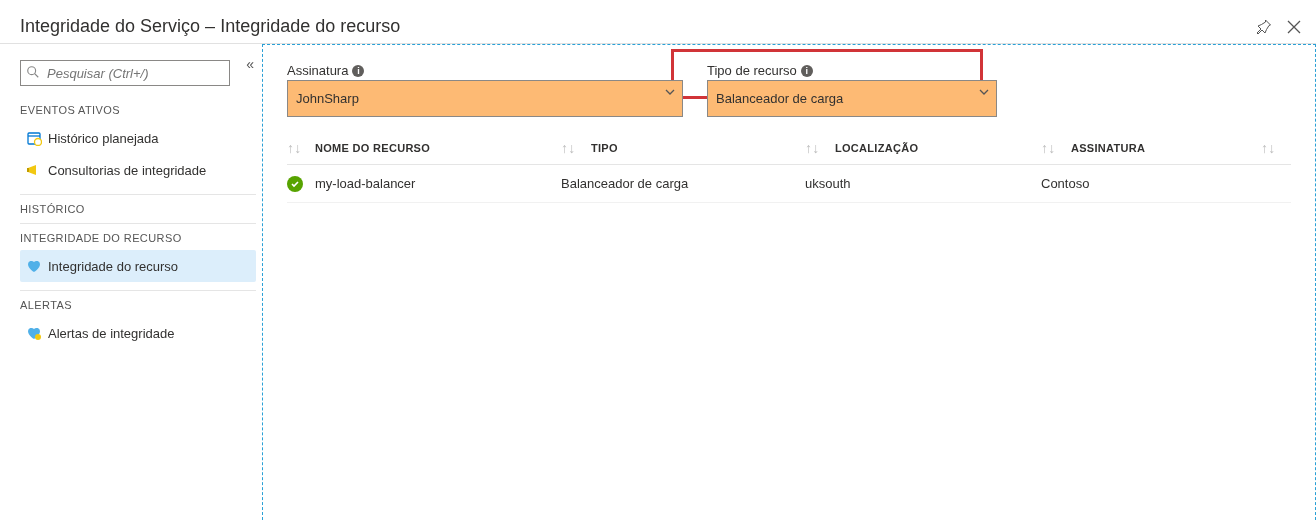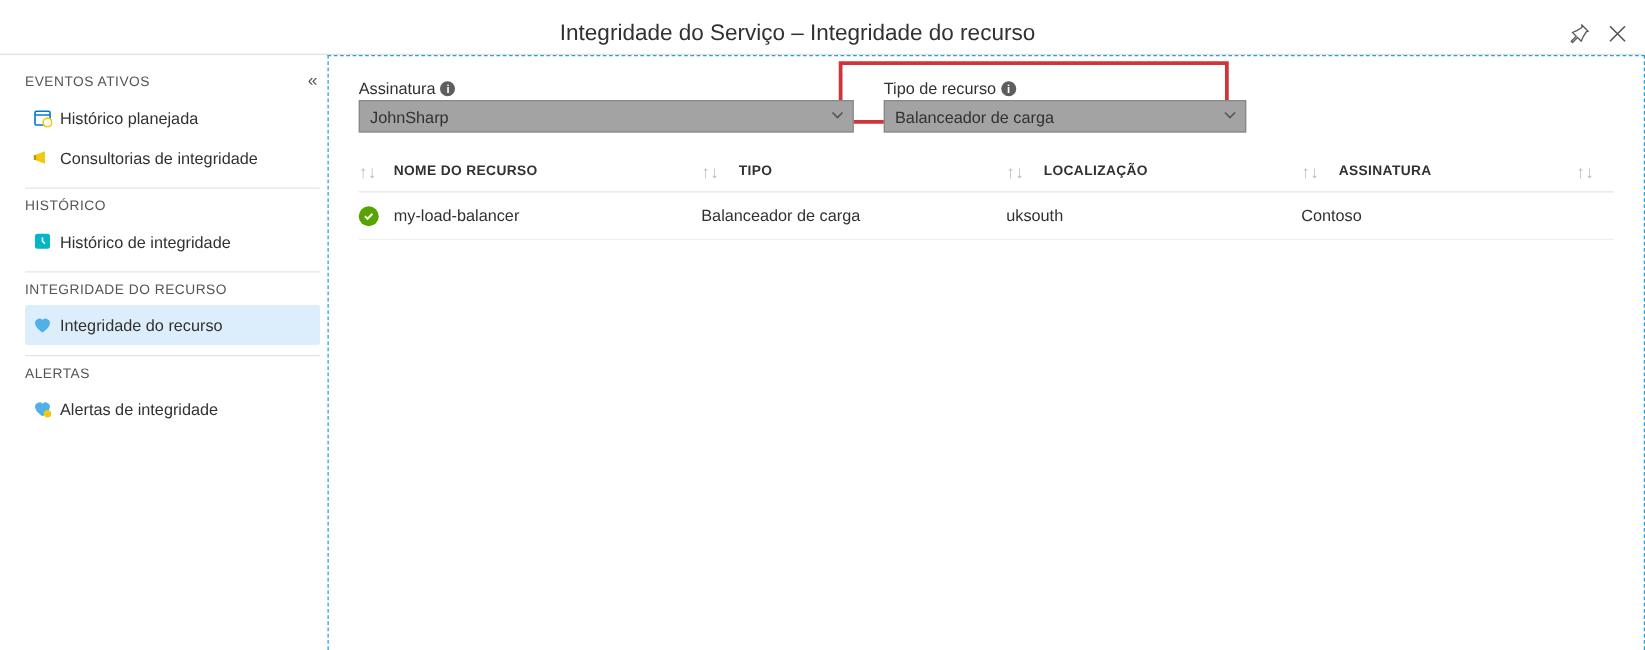--- a/index.html
+++ b/index.html
@@ -1,20 +1,20 @@
 <!DOCTYPE html>
 <html><head>
 <meta charset="utf-8">
 <style>
   * { box-sizing: border-box; margin: 0; padding: 0; }
   body { font-family: "Segoe UI", Arial, sans-serif; font-size: 13px; color: #323130; background: #fff; width: 1316px; height: 520px; overflow: hidden; }
 
   .blade { width: 1316px; height: 520px; position: relative; }
 
-  .header { display: flex; align-items: center; height: 44px; padding: 10px 14px 0 20px; border-bottom: 1px solid #e1e1e1; text-align: center; }
+  .header { display: flex; align-items: center; height: 44px; padding: 10px 14px 0 20px; border-bottom: 1px solid #e1e1e1; }
   .header-title { font-size: 18px; font-weight: 400; color: #323130; flex: 1; }
   .header-actions { display: flex; gap: 14px; align-items: center; }
   .header-icon { width: 16px; height: 16px; cursor: pointer; display:flex; align-items:center; justify-content:center; }
 
   .body { display: flex; height: calc(520px - 44px); }
 
   .sidebar { width: 262px; padding: 16px 6px 0 20px; position: relative; }
   .collapse-toggle { position: absolute; top: 12px; right: 8px; font-size: 14px; cursor: pointer; color:#555; }
   .search-wrap { position: relative; width: 210px; margin-bottom: 18px; }
   .search-input { width: 100%; height: 26px; border: 1px solid #8a8886; padding: 0 6px 0 26px; font-style: italic; color: #666; font-size: 13px; }
@@ -26,21 +26,21 @@
   .nav-icon { width: 22px; display:flex; align-items:center; justify-content:flex-start; }
   .nav-label { font-size: 13px; }
   .divider { border-top: 1px solid #e5e5e5; margin: 8px 0; }
 
   .main { flex: 1; border-left: 1px dashed #2aa0d6; border-top: 1px dashed #2aa0d6; border-right: 1px dashed #2aa0d6; padding: 18px 24px; position: relative; }
 
   .filters { display: flex; gap: 24px; margin-bottom: 14px; }
   .filter-block { display: flex; flex-direction: column; }
   .filter-label { font-size: 13px; color: #323130; margin-bottom: 2px; display:flex; align-items:center; gap:4px;}
   .info-icon { width:12px; height:12px; border-radius:50%; background:#605e5c; color:#fff; font-size:9px; display:inline-flex; align-items:center; justify-content:center; font-weight:bold;}
-  .select { position: relative; height: 26px; border: 1px solid #8a8886; background:#a3a3a3; display:flex; align-items:center; padding: 0 24px 0 8px; cursor:pointer; font-size:13px;}
+  .select { position: relative; height: 37px; border: 1px solid #8a8886; background:#fdba74; display:flex; align-items:center; padding: 0 24px 0 8px; cursor:pointer; font-size:13px;}
   .select-caret { position:absolute; right:6px; top:5px; }
   .select.subscription { width: 396px; }
   .select.resource { width: 290px; }
 
   .highlight-box { position:absolute; border: 3px solid #d13438; pointer-events:none; }
 
   .table { width: 100%; margin-top: 6px; }
   .thead { display: flex; align-items:center; height: 34px; border-bottom: 1px solid #e5e5e5; }
   .th { font-size: 11px; font-weight:600; letter-spacing:0.3px; color:#323130; display:flex; align-items:center; gap:6px;}
   .sort-icon { color:#bdbdbd; font-size:14px; line-height:1;}
@@ -82,20 +82,29 @@
           </svg>
       </div>
     </div>
   </div>
 
   <div class="body">
 
     <div class="sidebar">
       <div class="collapse-toggle">«</div>
 
+      <div class="search-wrap">
+        <span class="search-icon">
+          <svg width="14" height="14" viewBox="0 0 16 16">
+              <circle cx="6.5" cy="6.5" r="4.5" fill="none" stroke="#888" stroke-width="1.3"></circle>
+              <line x1="10" y1="10" x2="14" y2="14" stroke="#888" stroke-width="1.3"></line>
+            </svg>
+        </span>
+        <input class="search-input" placeholder="Pesquisar (Ctrl+/)" style="">
+      </div>
 
       <div class="section-label">EVENTOS ATIVOS</div>
 
 
       <div class="nav-item">
         <span class="nav-icon ico-cal">
           <svg width="16" height="16" viewBox="0 0 16 16">
               <rect x="2" y="3" width="12" height="11" rx="1" fill="none" stroke="#0078d4" stroke-width="1.3"></rect>
               <line x1="2" y1="6" x2="14" y2="6" stroke="#0078d4" stroke-width="1.3"></line>
               <circle cx="12" cy="12" r="3.5" fill="#fff" stroke="#f2c811" stroke-width="1.3"></circle>
@@ -110,29 +119,20 @@
               <path d="M2 6l8-3v10l-8-3z" fill="#f2c811"></path>
               <rect x="1" y="6" width="2" height="4" fill="#c19c00"></rect>
             </svg>
         </span>
         <span class="nav-label">Consultorias de integridade</span>
       </div>
 
       <div class="divider"></div>
       <div class="section-label">HISTÓRICO</div>
 
-      <div class="nav-item">
-        <span class="nav-icon ico-hist">
-          <svg width="16" height="16" viewBox="0 0 16 16">
-              <rect x="2" y="2" width="12" height="12" rx="2" fill="#00b7c3"></rect>
-              <path d="M8 5v3l2 2" stroke="#fff" stroke-width="1.3" fill="none"></path>
-            </svg>
-        </span>
-        <span class="nav-label">Histórico de integridade</span>
-      </div>
 
       <div class="divider"></div>
       <div class="section-label">INTEGRIDADE DO RECURSO</div>
 
       <div class="nav-item selected">
         <span class="nav-icon ico-heart-blue">
           <svg width="16" height="16" viewBox="0 0 16 16">
               <path d="M8 14s-6-3.5-6-8a3.5 3.5 0 016-2 3.5 3.5 0 016 2c0 4.5-6 8-6 8z" fill="#50b0e8"></path>
             </svg>
         </span>

